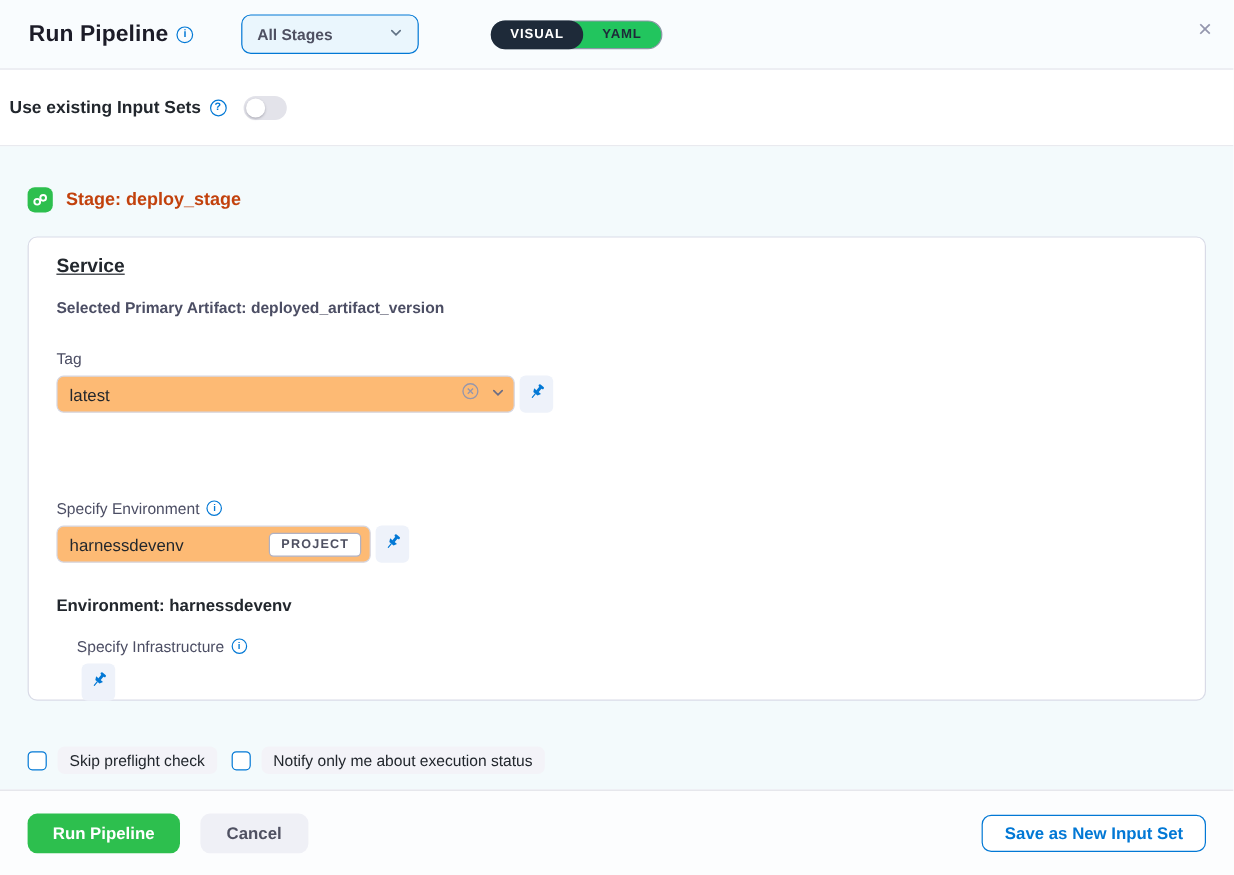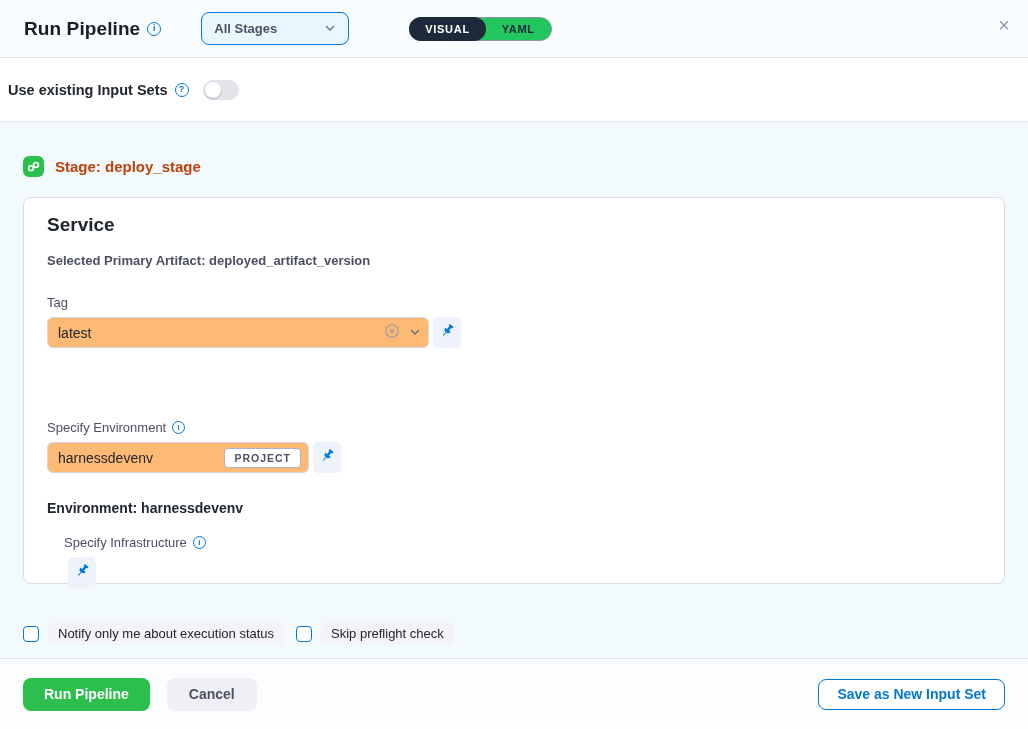--- a/index.html
+++ b/index.html
@@ -97,21 +97,21 @@
   .stage-heading-label { font-size: 15px; font-weight: 600; color: #c2410c; }
 
   .service-card {
     margin-top: 20px;
     background: #ffffff;
     border: 1px solid #d9dbe7;
     border-radius: 8px;
     height: 387px;
     padding: 16px 23px;
   }
-  .card-title { font-size: 19px; font-weight: 700; color: #22272d; }
+  .card-title { font-size: 16px; font-weight: 700; color: #22272d; text-decoration: underline; }
   .artifact-line { margin-top: 17px; font-size: 13px; font-weight: 600; color: #4c4e64; }
   .field-label { font-size: 13px; color: #4c4e64; display: flex; align-items: center; }
   .field-label .icon-round { margin-left: 6px; width: 13px; height: 13px; font-size: 8px; }
 
   .tag-label { margin-top: 27px; }
   .field-row { margin-top: 7px; display: flex; align-items: center; }
   .input-wrap { position: relative; }
   .text-input {
     height: 31px; width: 100%;
     border: 1px solid #d5d6e1; border-radius: 6px;
@@ -299,25 +299,25 @@
               </svg>
           </span>
         </span>
       </div>
     </div>
   </div>
 
   <div class="options-row">
     <div class="option">
       <span class="checkbox"></span>
-      <span class="cb-label">Notify only me about execution status</span>
+      <span class="cb-label">Skip preflight check</span>
     </div>
     <div class="option">
       <span class="checkbox"></span>
-      <span class="cb-label">Skip preflight check</span>
+      <span class="cb-label">Notify only me about execution status</span>
     </div>
   </div>
 
 </div>
 
 <div class="dlg-footer">
   <button class="btn btn-primary">Run Pipeline</button>
   <button class="btn btn-secondary">Cancel</button>
   <button class="btn btn-outline">Save as New Input Set</button>
 </div>

